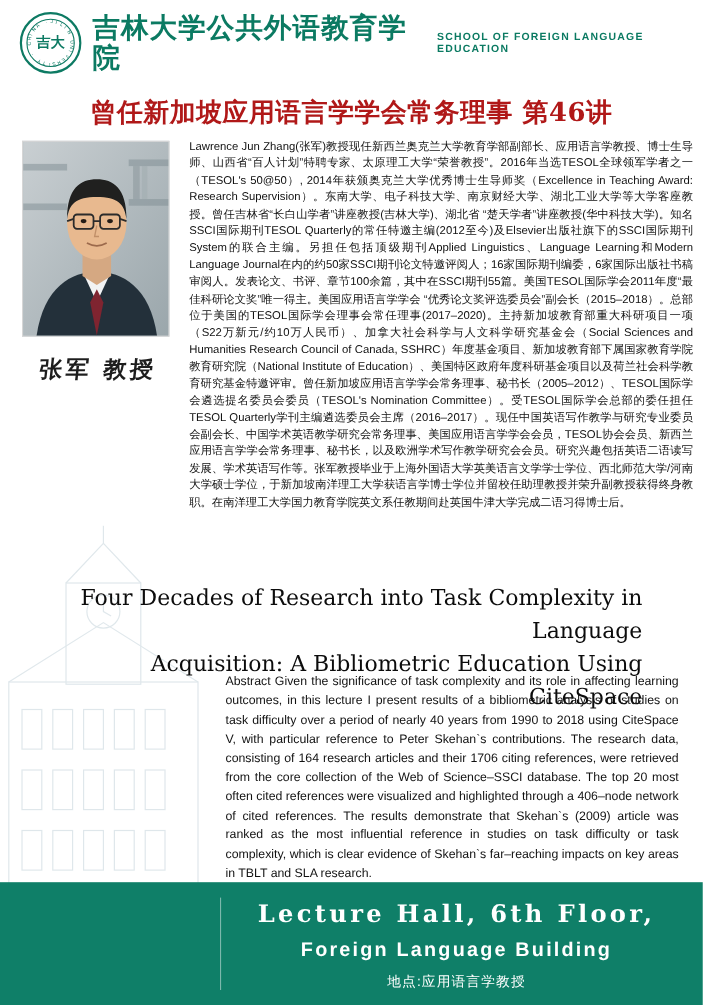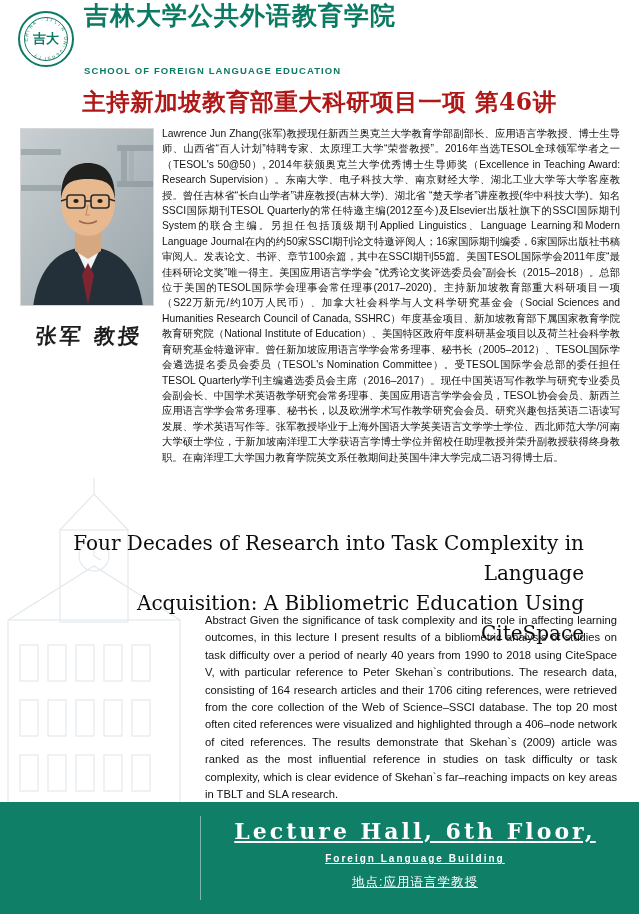--- a/index.html
+++ b/index.html
@@ -64,21 +64,21 @@
     font-size: 4.4px;
     color: #0d7a63;
     letter-spacing: .2px;
   }
   .logo-seal .ring-text span {
     position: absolute;
     left: 50%;
     top: 50%;
     transform-origin: 0 0;
   }
-  .uni-names { display: flex; flex-direction: column; justify-content: center; gap: 20px; }
+  .uni-names { display: flex; flex-direction: row; justify-content: center; gap: 20px; }
   .uni-cn {
     font-family: "DejaVu Serif", serif;
     font-weight: bold;
     font-size: 25px;
     color: #0b7a62;
     letter-spacing: 1px;
     line-height: 1.1;
   }
   .uni-en1 {
     font-size: 9.5px;
@@ -145,21 +145,21 @@
     color: #1d1d1d;
     letter-spacing: 3px;
     font-weight: bold;
     z-index: 4;
     transform: skewX(-6deg);
   }
 
   
   .bio {
     position: absolute;
-    left: 162px;
+    left: 172px;
     top: 126px;
     width: 458px;
     font-size: 10.3px;
     line-height: 15.4px;
     color: #111;
     text-align: justify;
     text-justify: inter-character;
     z-index: 5;
   }
 
@@ -226,30 +226,29 @@
     height: 84px;
     background: rgba(255,255,255,0.45);
   }
   .band .right-block {
     position: absolute;
     left: 205px;
     right: 14px;
     top: 16px;
     text-align: center;
     color: #ffffff;
-    text-decoration: underline;
   }
   .band .hall {
     font-family: "DejaVu Serif", serif;
     font-size: 22px;
     font-weight: bold;
     letter-spacing: 3px;
   }
   .band .building {
-    font-size: 10px;
+    font-size: 18px;
     font-weight: bold;
     letter-spacing: 2px;
     margin-top: 9px;
   }
   .band .place {
     font-size: 12.5px;
     letter-spacing: 1px;
     margin-top: 10px;
   }
 </style>
@@ -290,21 +289,21 @@
           <span style="transform: rotate(346.154deg) translate(0px, -22px);">·</span>
         </div>
       <div class="glyph">吉大</div>
     </div>
     <div class="uni-names">
       <div class="uni-cn">吉林大学公共外语教育学院</div>
       <div class="uni-en1">SCHOOL OF FOREIGN LANGUAGE  EDUCATION</div>
     </div>
   </div>
 
-  <div class="series-title">主持新加坡教育部重大科研项目一项  第46讲</div>
+  <div class="series-title">曾任新加坡应用语言学学会常务理事  第46讲</div>
 
   <div class="watermark">
     <svg width="190" height="360" viewBox="0 0 190 360" xmlns="http://www.w3.org/2000/svg">
       <g fill="none" stroke="#9fb7c3" stroke-width="1.1">
         <rect x="8" y="150" width="172" height="205"></rect>
         <path d="M8 150 L94 96 L180 150"></path>
         <rect x="60" y="60" width="68" height="92"></rect>
         <path d="M60 60 L94 24 L128 60"></path>
         <path d="M94 24 L94 8"></path>
         <circle cx="94" cy="86" r="15"></circle>

